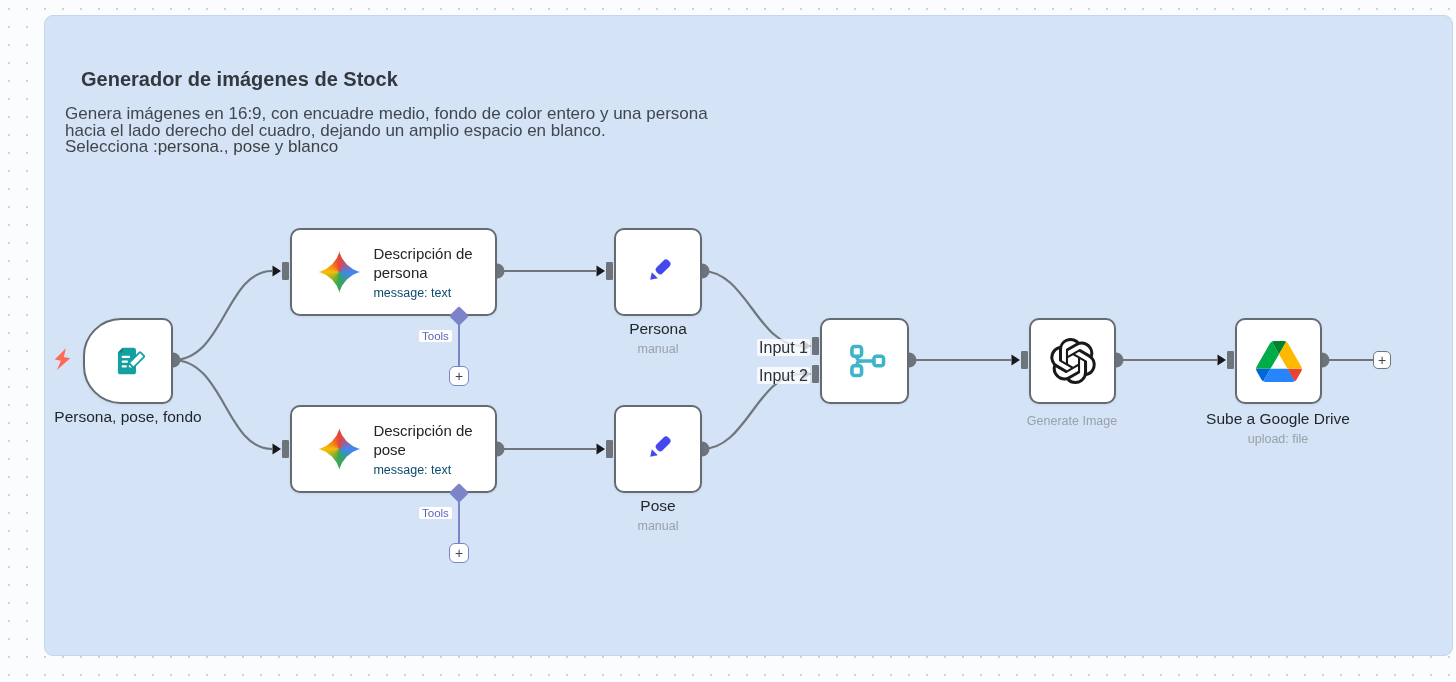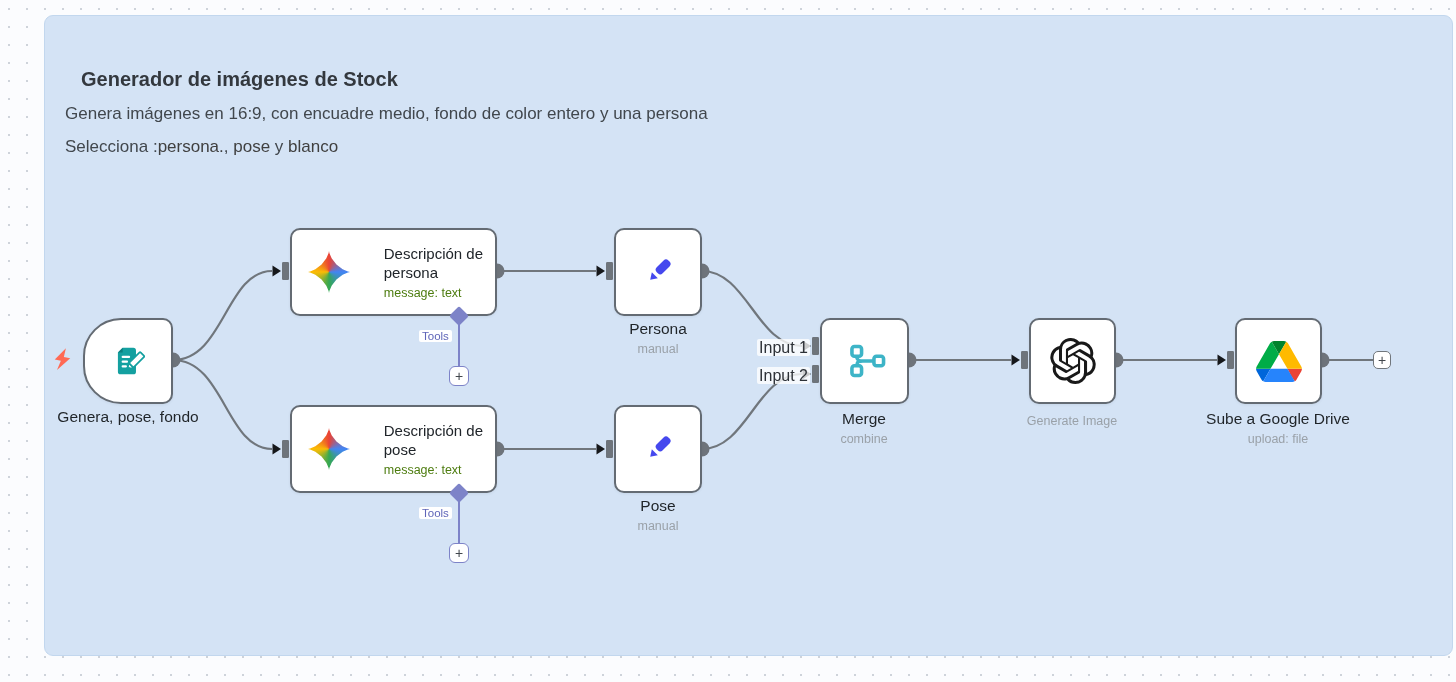--- a/index.html
+++ b/index.html
@@ -12,23 +12,23 @@
   .sticky-title{position:absolute;left:36px;top:52px;margin:0;font-size:20px;
     font-weight:700;color:#33383e;}
   .sticky-body{position:absolute;left:20px;top:90px;margin:0;font-size:17px;
     line-height:16.5px;color:#41474d;}
   .sticky-body b{font-weight:400;color:#404040;}
   .wires{position:absolute;left:0;top:0;z-index:2;}
   .node{position:absolute;background:#fff;border:2px solid #646b73;border-radius:10px;
     box-sizing:border-box;display:flex;align-items:center;justify-content:center;
     box-shadow:0 1px 3px rgba(40,50,70,.07);z-index:3;}
   .node.trigger{border-radius:38px 10px 10px 38px;}
-  .node.wide{justify-content:space-between;padding:0 12px 0 16px;gap:13px;}
+  .node.wide{justify-content:center;padding:0 12px 0 16px;gap:13px;}
   .node-title{font-size:15px;line-height:19px;color:#20252a;white-space:pre-line;}
-  .node-sub-inline{font-size:12.5px;color:#4d7c0f;margin-top:4px;}
+  .node-sub-inline{font-size:12.5px;color:#0c4a6e;margin-top:4px;}
   .caption{position:absolute;width:240px;text-align:center;z-index:3;}
   .caption-main{font-size:15.5px;color:#1f2428;}
   .caption-sub{font-size:12.5px;color:#9aa1a8;margin-top:4px;}
   .gemini{width:42px;height:42px;flex:0 0 42px;
     background:conic-gradient(from 0deg at 50% 50%,#ea4335,#4285f4 90deg,#34a853 180deg,#fbbc04 270deg,#ea4335 360deg);
     clip-path:polygon(50% 0%,50.9% 4.9%,56.3% 17.5%,67.7% 32.3%,82.5% 43.7%,95% 49.1%,100% 50%,95% 50.9%,82.5% 56.3%,67.7% 67.7%,56.3% 82.5%,50.9% 95%,50% 100%,49.1% 95%,43.7% 82.5%,32.3% 67.7%,17.5% 56.3%,5% 50.9%,0% 50%,5% 49.1%,17.5% 43.7%,32.3% 32.3%,43.7% 17.5%,49.1% 4.9%);}
   .diamond{position:absolute;width:14px;height:14px;background:#7d83c8;border-radius:2px;
     transform:rotate(45deg);z-index:4;}
   .tools-label-wrap{position:absolute;width:80px;z-index:4;}
   .tools-label{font-size:11.5px;color:#5f65b8;background:#fff;padding:0 3px;border-radius:2px;}
@@ -42,21 +42,21 @@
   .lightning{position:absolute;z-index:3;}
 </style>
 </head>
 <body>
 
 <div class="canvas">
 
   <div class="sticky">
     <h1 class="sticky-title">Generador de imágenes de Stock</h1>
     <p class="sticky-body"><span>Genera imágenes en 16:9, con encuadre medio, fondo de color entero y una persona</span><br>
-      <br>
+      <span>hacia el lado derecho del cuadro, dejando un amplio espacio en blanco.</span><br>
       <span>Selecciona :</span><b>persona.</b><span>, </span><b>pose</b><span> y </span><b>blanco</b>
     </p>
   </div>
 
   <svg class="wires" width="1456" height="682" viewBox="0 0 1456 682">
     <g fill="none" stroke="#70767c" stroke-width="2.2">
       <path d="M173 360 C224 360 226 271 272 271"></path>
       <path d="M173 360 C224 360 226 449 272 449"></path>
       <path d="M497 271 H596"></path>
       <path d="M497 449 H596"></path>
@@ -110,21 +110,21 @@
       <rect x="10" y="15.5" width="6" height="2.2" rx="1" fill="#fff"></rect>
       <rect x="10" y="20" width="5" height="2.2" rx="1" fill="#fff"></rect>
       <g transform="rotate(45 21 18)">
         <rect x="18" y="6" width="6" height="15" rx="1" fill="#fff" stroke="#14a0a0" stroke-width="1.6"></rect>
         <polygon points="18,21 24,21 21,26" fill="#fff" stroke="#14a0a0" stroke-width="1.6" stroke-linejoin="round"></polygon>
         <polygon points="19.8,23.2 22.2,23.2 21,25.4" fill="#14a0a0"></polygon>
       </g>
     </svg>
   </div>
   <div class="caption" style="left:8px;top:408px;">
-    <div class="caption-main">Genera, pose, fondo</div>
+    <div class="caption-main">Persona, pose, fondo</div>
   </div>
 
   <div class="node wide" style="left:290px;top:228px;width:207px;height:88px;">
     <div class="gemini"></div>
     <div>
       <div class="node-title">Descripción de
 persona</div>
       <div class="node-sub-inline">message: text</div>
     </div>
   </div>
@@ -186,24 +186,20 @@
       <rect x="6.5" y="19.5" width="7" height="7" rx="1.8"></rect>
       <rect x="22.5" y="12.5" width="7" height="7" rx="1.8"></rect>
       <path d="M10 12.5 C10 15.5 11.5 16 14.5 16 M10 19.5 C10 16.5 11.5 16 14.5 16 H22.5"></path>
     </svg>
   </div>
   <div class="port-label" style="left:740px;top:339px;">
     <span>Input 1</span>
   </div>
   <div class="port-label" style="left:740px;top:367px;">
     <span>Input 2</span>
-  </div>
-  <div class="caption" style="left:744px;top:410px;">
-    <div class="caption-main">Merge</div>
-    <div class="caption-sub">combine</div>
   </div>
 
   <div class="node" style="left:1029px;top:318px;width:87px;height:86px;">
     <svg width="46" height="46" viewBox="0 0 24 24">
       <path fill="#191919" d="M22.2819 9.8211a5.9847 5.9847 0 0 0-.5157-4.9108 6.0462 6.0462 0 0 0-6.5098-2.9A6.0651 6.0651 0 0 0 4.9807 4.1818a5.9847 5.9847 0 0 0-3.9977 2.9 6.0462 6.0462 0 0 0 .7427 7.0966 5.98 5.98 0 0 0 .511 4.9107 6.051 6.051 0 0 0 6.5146 2.9001A5.9847 5.9847 0 0 0 13.2599 24a6.0557 6.0557 0 0 0 5.7718-4.2058 5.9894 5.9894 0 0 0 3.9977-2.9001 6.0557 6.0557 0 0 0-.7475-7.073zm-9.022 12.6081a4.4755 4.4755 0 0 1-2.8764-1.0408l.1419-.0804 4.7783-2.7582a.7948.7948 0 0 0 .3927-.6813v-6.7369l2.02 1.1686a.071.071 0 0 1 .038.0615v5.5826a4.504 4.504 0 0 1-4.4945 4.4849zm-9.6607-4.1254a4.4708 4.4708 0 0 1-.5346-3.0137l.142.0852 4.783 2.7582a.7712.7712 0 0 0 .7806 0l5.8428-3.3685v2.3324a.0804.0804 0 0 1-.0332.0615L9.74 19.9502a4.4992 4.4992 0 0 1-6.1408-1.6464zM2.3408 7.8956a4.485 4.485 0 0 1 2.3655-1.9728V11.6a.7664.7664 0 0 0 .3879.6765l5.8144 3.3543-2.0201 1.1685a.0757.0757 0 0 1-.071 0l-4.8303-2.7865A4.504 4.504 0 0 1 2.3408 7.8956zm16.5963 3.8558L13.1038 8.364 15.1192 7.2a.0757.0757 0 0 1 .071 0l4.8303 2.7913a4.4944 4.4944 0 0 1-.6765 8.1042v-5.6772a.79.79 0 0 0-.407-.667zm2.0107-3.0231l-.142-.0852-4.7735-2.7818a.7759.7759 0 0 0-.7854 0L9.409 9.2297V6.8974a.0662.0662 0 0 1 .0284-.0615l4.8303-2.7866a4.4992 4.4992 0 0 1 6.6802 4.66zM8.3065 12.863l-2.02-1.1638a.0804.0804 0 0 1-.038-.0567V6.0742a4.4992 4.4992 0 0 1 7.3757-3.4537l-.142.0805L8.704 5.459a.7948.7948 0 0 0-.3927.6813zm1.0976-2.3654l2.602-1.4998 2.6069 1.4998v2.9994l-2.5974 1.4997-2.6067-1.4997Z"></path>
     </svg>
   </div>
   <div class="caption" style="left:952px;top:410px;">
     <div class="caption-sub">Generate Image</div>
   </div>

